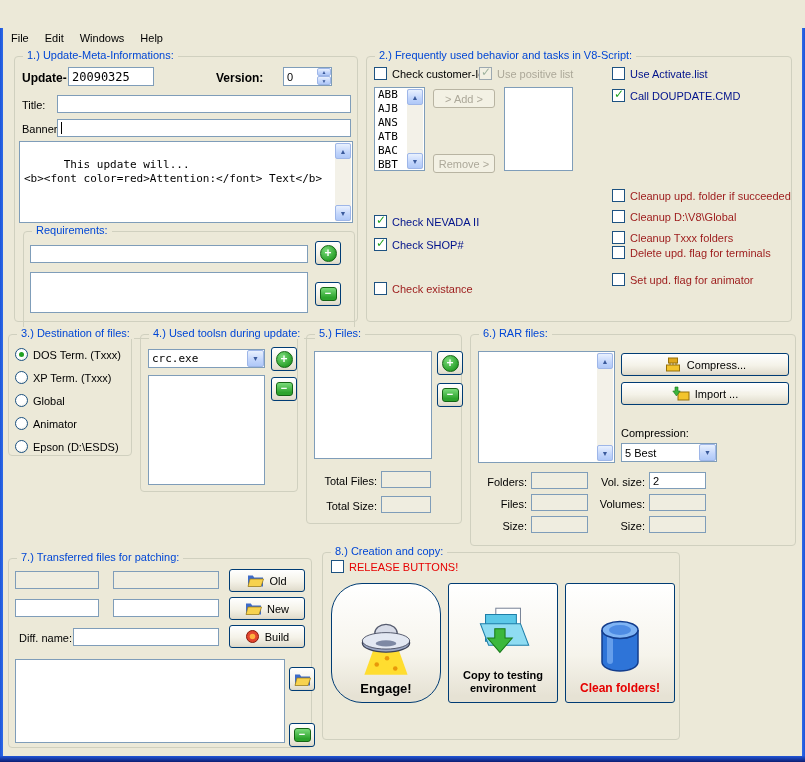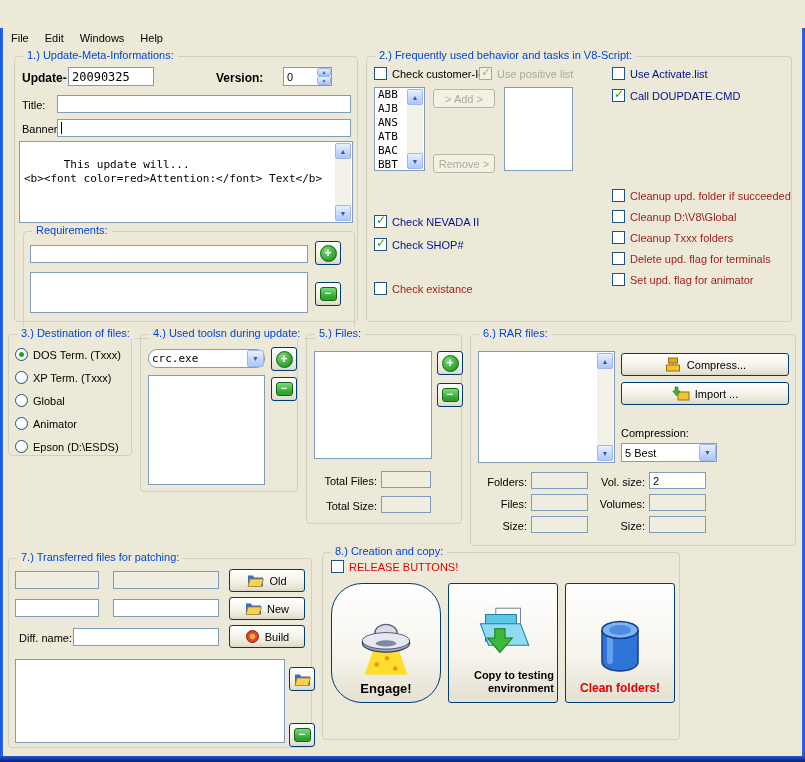--- a/index.html
+++ b/index.html
@@ -161,21 +161,21 @@
       <span class="cb-lbl red">Cleanup upd. folder  if succeeded</span>
     </div>
     <div class="cb" style="left:245px;top:153px;">
       <span class="box"></span>
       <span class="cb-lbl red">Cleanup D:\V8\Global</span>
     </div>
     <div class="cb" style="left:245px;top:174px;">
       <span class="box"></span>
       <span class="cb-lbl red">Cleanup Txxx folders</span>
     </div>
-    <div class="cb" style="left:245px;top:195px;">
+    <div class="cb" style="left:245px;top:189px;">
       <span class="box"></span>
       <span class="cb-lbl red">Delete upd. flag for terminals</span>
     </div>
     <div class="cb" style="left:245px;top:216px;">
       <span class="box"></span>
       <span class="cb-lbl red">Set upd. flag for animator</span>
     </div>
     <div class="cb" style="left:7px;top:225px;">
       <span class="box"></span>
       <span class="cb-lbl red">Check existance</span>
@@ -202,21 +202,21 @@
     </div>
     <div class="radio" style="left:6px;top:105px;">
       <span class="dot"></span>
       <span>Epson (D:\ESDS)</span>
     </div>
   </div>
 
   <div class="grp" style="left:140px;top:334px;width:158px;height:158px;">
     <span class="legend">4.) Used toolsn during update:</span>
     <div class="abs" style="left:7px;top:14px;width:117px;height:19px;">
-      <input class="fld mono" style="left: 0px; top: 0px; width: 117px; height: 19px; padding-right: 19px; border-radius: 9px;" value="crc.exe">
+      <input class="fld mono" style="left: 0px; top: 0px; width: 117px; height: 19px; padding-right: 19px;" value="crc.exe">
       <div class="sbtn" style="right:1px;top:1px;width:17px;height:17px;">▼</div>
     </div>
     <div class="btn" style="left:130px;top:12px;width:26px;height:24px;">
       <span class="glyph-add">+</span>
     </div>
     <div class="btn" style="left:130px;top:42px;width:26px;height:24px;">
       <span class="glyph-rem">−</span>
     </div>
     <div class="list" style="left:7px;top:40px;width:117px;height:110px;"></div>
   </div>
@@ -333,21 +333,21 @@
         <circle cx="26" cy="48" r="2.2" fill="#E8980A"></circle>
         <circle cx="36" cy="42" r="2.2" fill="#E8980A"></circle>
         <circle cx="44" cy="52" r="2.2" fill="#E8980A"></circle>
         <ellipse cx="35" cy="18" rx="11" ry="9" fill="#D8DCE8" stroke="#555B6E" stroke-width="1.2"></ellipse>
         <ellipse cx="35" cy="27" rx="23" ry="9" fill="#9AA6C2" stroke="#3A4054" stroke-width="1.2"></ellipse>
         <ellipse cx="35" cy="25" rx="23" ry="8" fill="#E3E8F2" stroke="#3A4054" stroke-width="0.8"></ellipse>
         <ellipse cx="35" cy="27.5" rx="10" ry="3" fill="#7E89A4"></ellipse>
       </svg>
       <span class="blabel" style="font-size:13px;">Engage!</span>
     </div>
-    <div class="bigbtn" style="left:125px;top:30px;width:110px;height:120px;text-align:right;">
+    <div class="bigbtn" style="left:125px;top:30px;width:110px;height:120px;">
       <svg width="72" height="60" viewBox="0 0 70 58">
         <rect x="28" y="2" width="24" height="18" fill="#fff" stroke="#7A8598"></rect>
         <path d="M18 8h30v26H18z" fill="#5BC8E8" stroke="#1E7EA8"></path>
         <path d="M13 17h39l8 21H21z" fill="#8FDCF2" stroke="#1E7EA8"></path>
         <path d="M27 22h10v9h7L32 45 20 31h7z" fill="#3CB83C" stroke="#1A7A1A"></path>
       </svg>
       <span class="blabel" style="font-size:11px;">Copy to testing environment</span>
     </div>
     <div class="bigbtn" style="left:242px;top:30px;width:110px;height:120px;">
       <svg width="70" height="64" viewBox="0 0 70 62">

